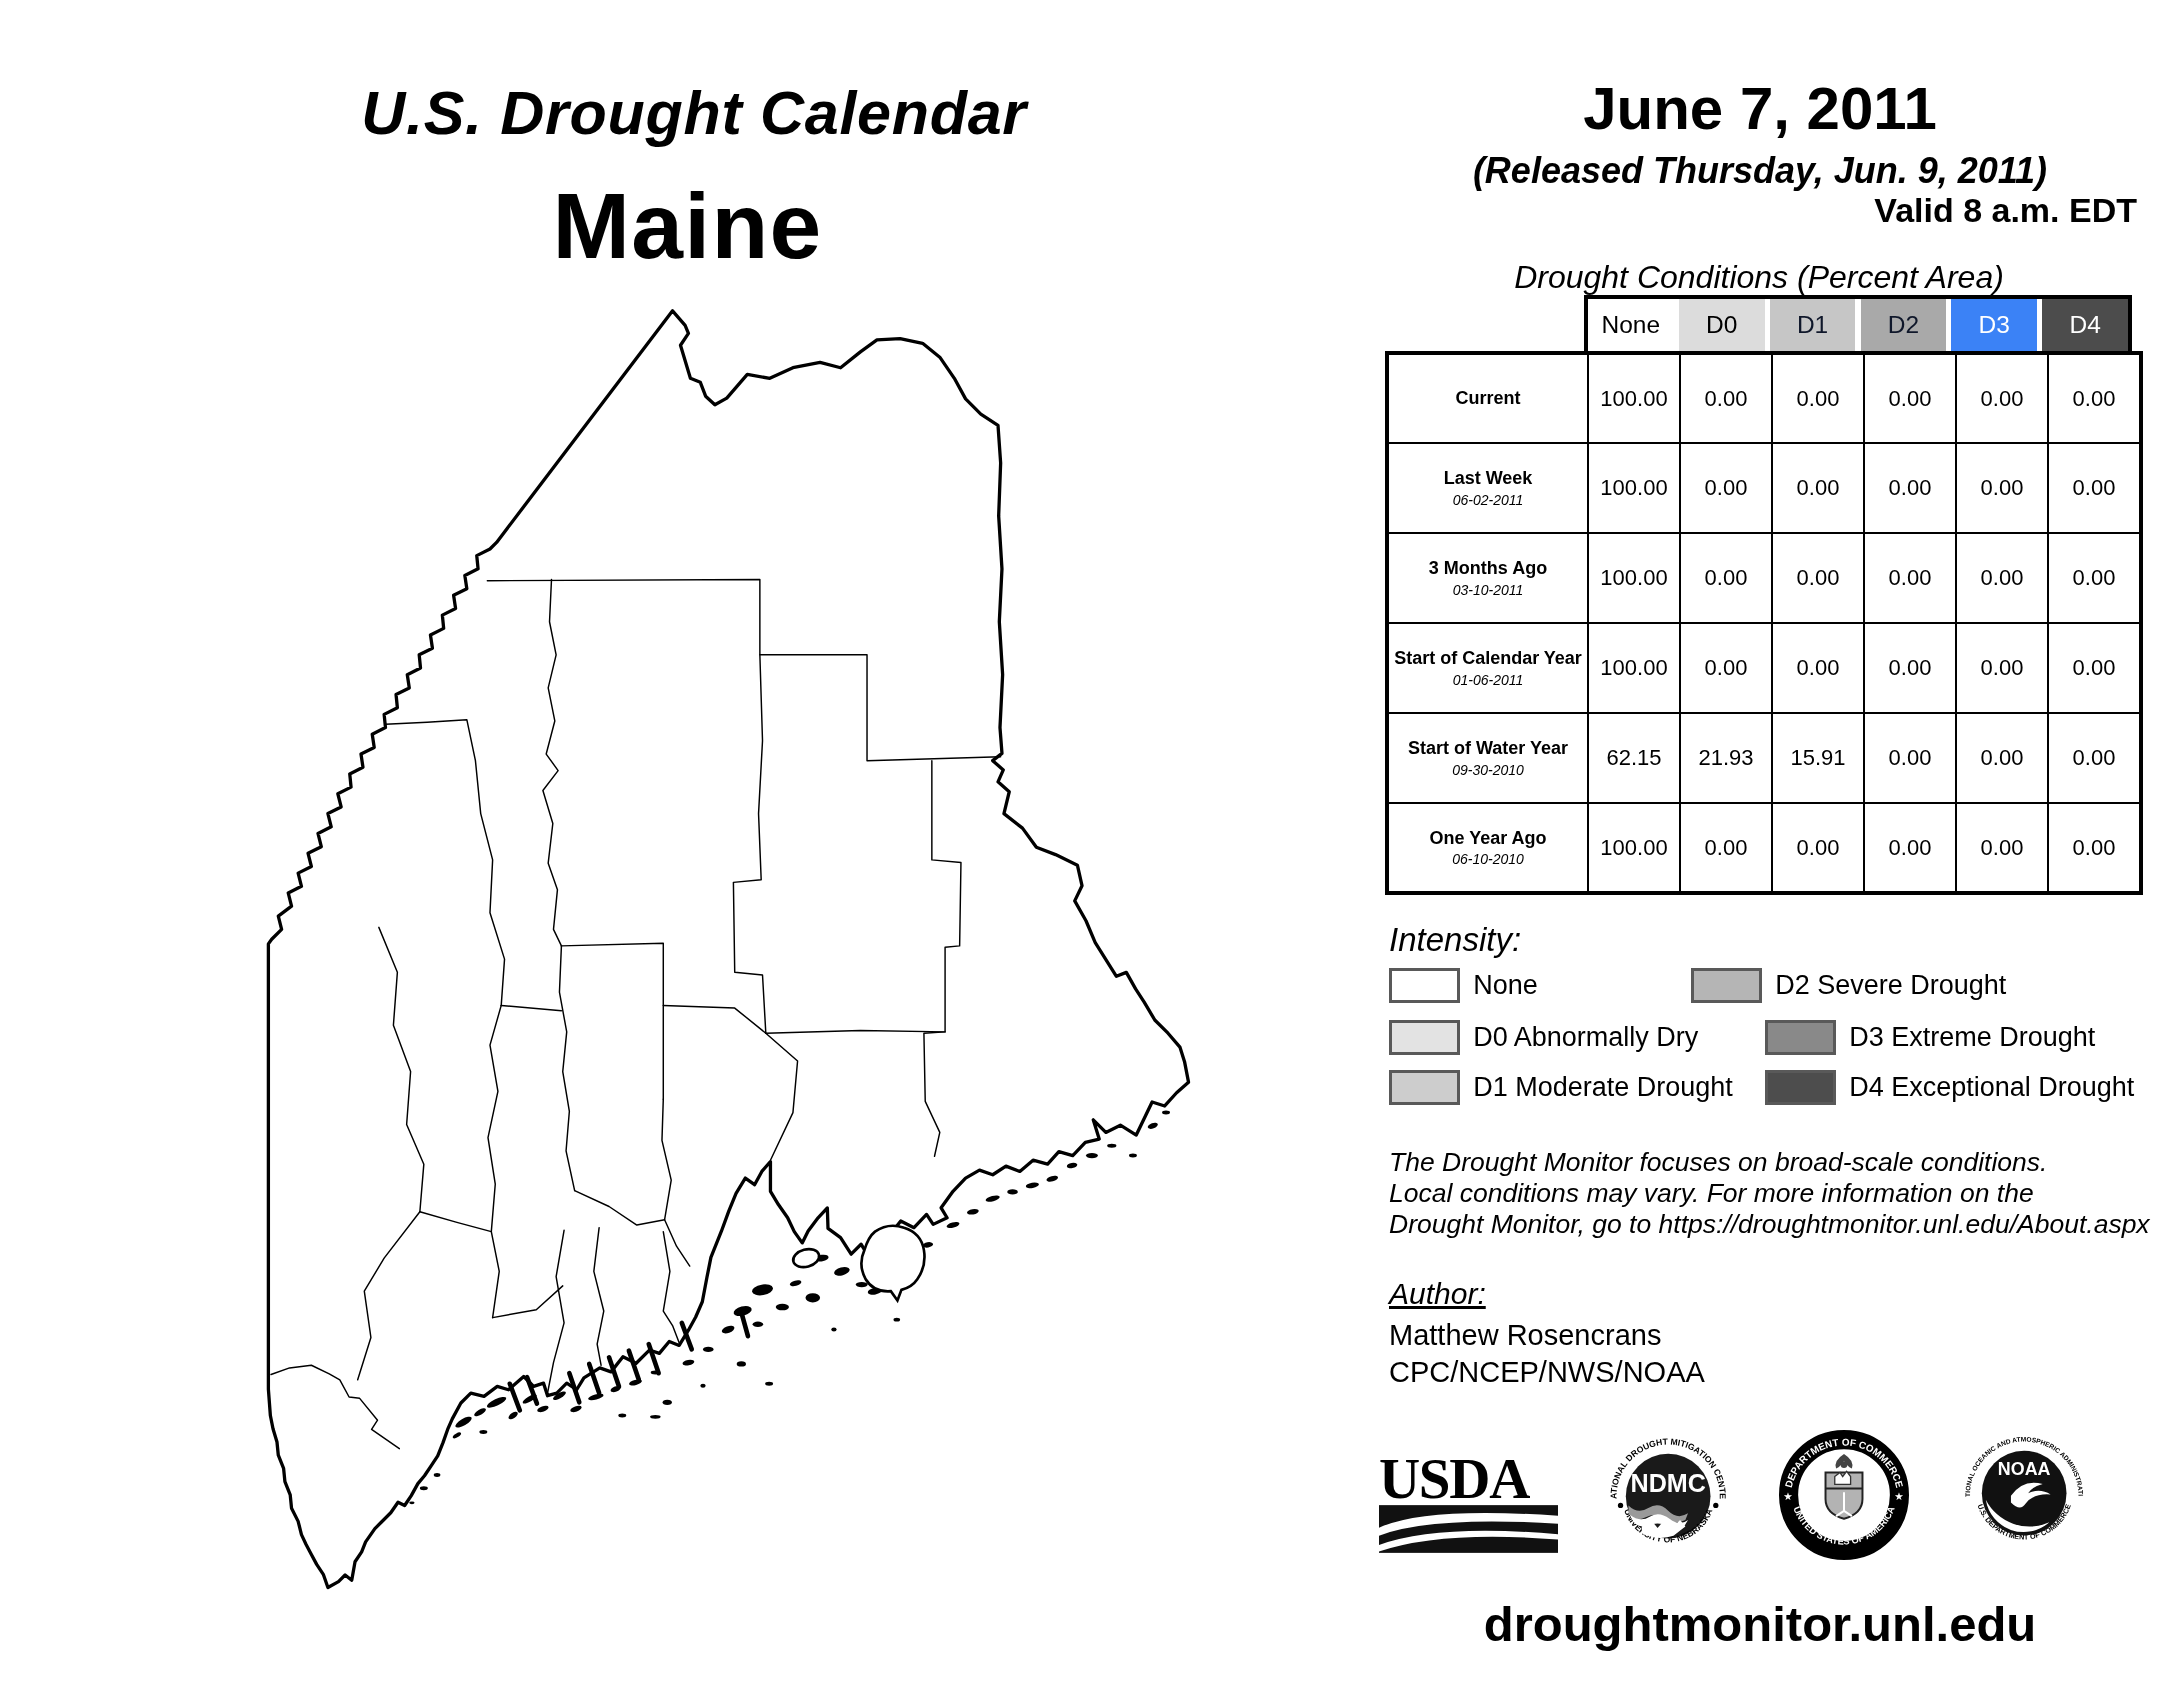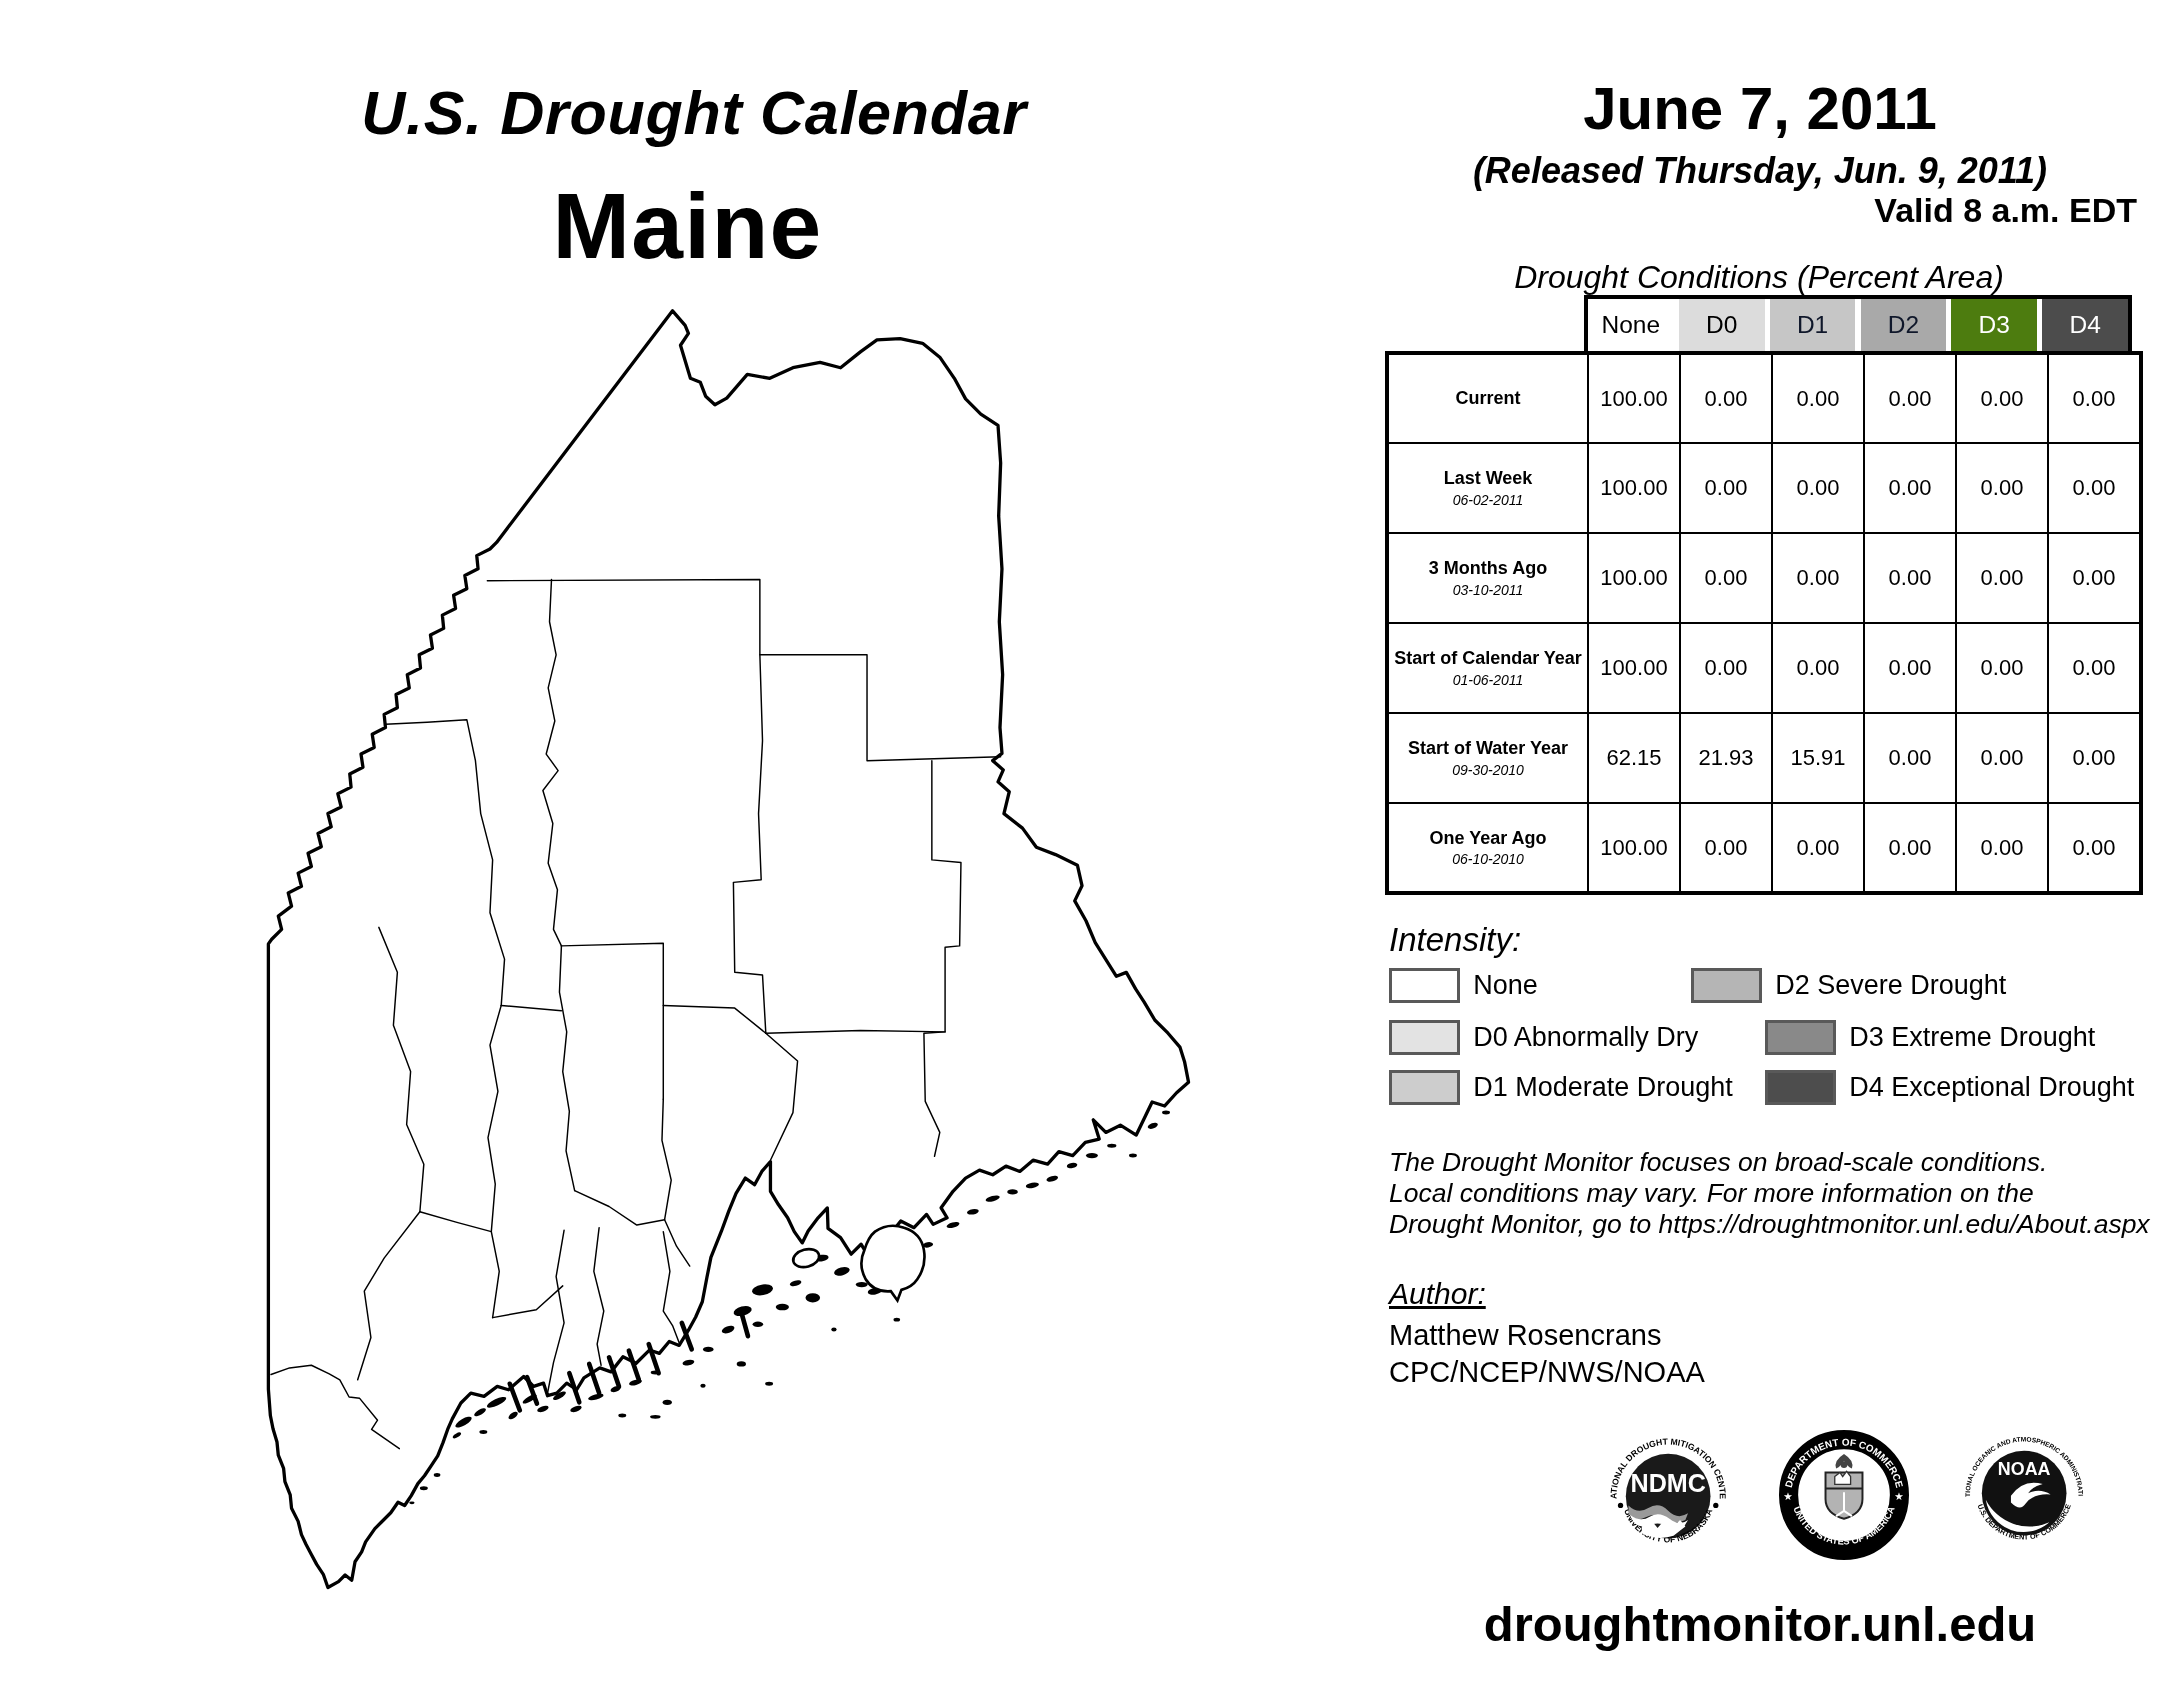--- a/index.html
+++ b/index.html
@@ -59,21 +59,21 @@
   <div class="abs" id="hdr-date">June 7, 2011</div>
   <div class="abs" id="hdr-released">(Released Thursday, Jun. 9, 2011)</div>
   <div class="abs" id="hdr-valid">Valid 8 a.m. EDT</div>
   <div class="abs" id="tbl-title">Drought Conditions (Percent Area)</div>
 
   <div class="abs" id="dm-header">
     <div class="dm-hcell" style="background-color: rgb(255, 255, 255); color: rgb(0, 0, 0);">None</div>
     <div class="dm-hcell" style="background-color: rgb(220, 220, 220); color: rgb(0, 0, 0);">D0</div>
     <div class="dm-hcell" style="background-color: rgb(198, 198, 198); color: #0f172a;">D1</div>
     <div class="dm-hcell" style="background-color: rgb(169, 169, 169); color: #0f172a; text-align: center;">D2</div>
-    <div class="dm-hcell" style="background-color: #4d7c0f; color: rgb(255, 255, 255);">D3</div>
+    <div class="dm-hcell" style="background-color: #3b82f6; color: rgb(255, 255, 255);">D3</div>
     <div class="dm-hcell" style="background-color: rgb(76, 76, 76); color: rgb(255, 255, 255);">D4</div>
   </div>
 
   <table class="abs" id="dm-table">
     <tbody>
         <tr>
       <td class="lbl">
             <div class="rlabel">Current</div>
           </td>
       <td class="val">100.00</td>
@@ -174,20 +174,28 @@
   </div>
 
   <div class="abs disc" style="top:1147px;">The Drought Monitor focuses on broad-scale conditions.</div>
   <div class="abs disc" style="top:1178px;">Local conditions may vary. For more information on the</div>
   <div class="abs disc" style="top:1209px;">Drought Monitor, go to https://droughtmonitor.unl.edu/About.aspx</div>
 
   <div class="abs" id="author-head">Author:</div>
   <div class="abs" id="author-name">Matthew Rosencrans</div>
   <div class="abs" id="author-org">CPC/NCEP/NWS/NOAA</div>
 
+  <div class="abs" id="usda">
+    <div id="usda-text">USDA</div>
+    <svg width="179" height="48" viewBox="0 0 270 72">
+      <rect x="0" y="0" width="270" height="72" fill="#111"></rect>
+      <path d="M0,34 Q70,2 270,16 L270,28 Q80,16 0,46 Z" fill="#fff"></path>
+      <path d="M0,60 Q90,28 270,44 L270,52 Q95,38 0,70 Z" fill="#fff"></path>
+    </svg>
+  </div>
 
   <svg class="abs" style="left:1604px;top:1432px;" width="129" height="129" viewBox="-97 -97 195 195">
     <circle cx="0" cy="0" r="95" fill="#fff"></circle>
     <defs>
       <path id="ndmcTop" d="M -78,0 A 78,78 0 1 1 78,0"></path>
       <path id="ndmcBot" d="M -70,0 A 70,70 0 0 0 70,0"></path>
     </defs>
     <circle cx="0" cy="0" r="64" fill="#1a1a1a"></circle>
     <text font-size="13" font-weight="bold" fill="#000"><textPath href="#ndmcTop" startOffset="50%" text-anchor="middle">NATIONAL DROUGHT MITIGATION CENTER</textPath></text>
     <text font-size="13" font-weight="bold" fill="#000"><textPath href="#ndmcBot" startOffset="50%" text-anchor="middle">UNIVERSITY OF NEBRASKA</textPath></text>

